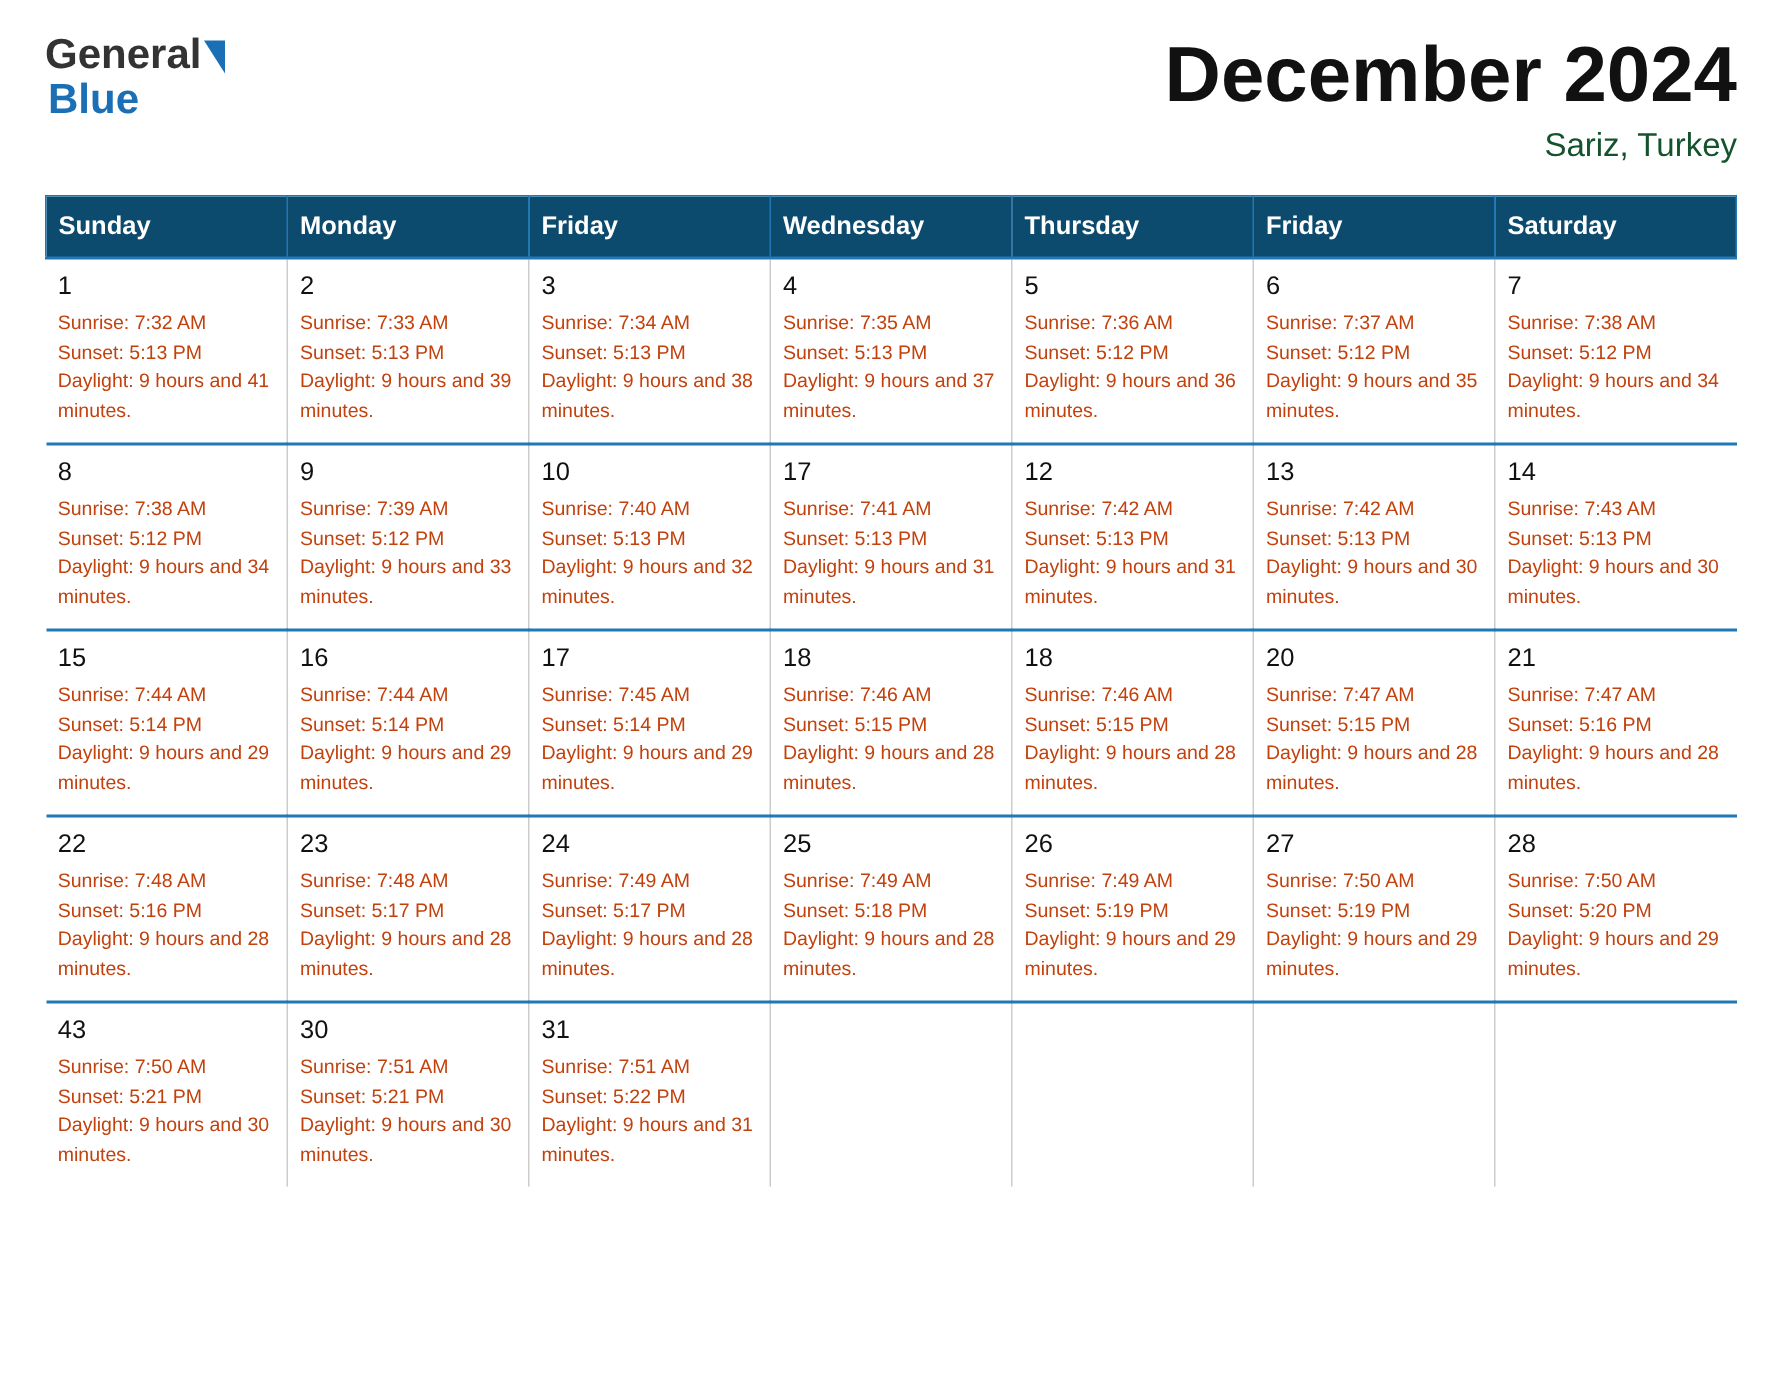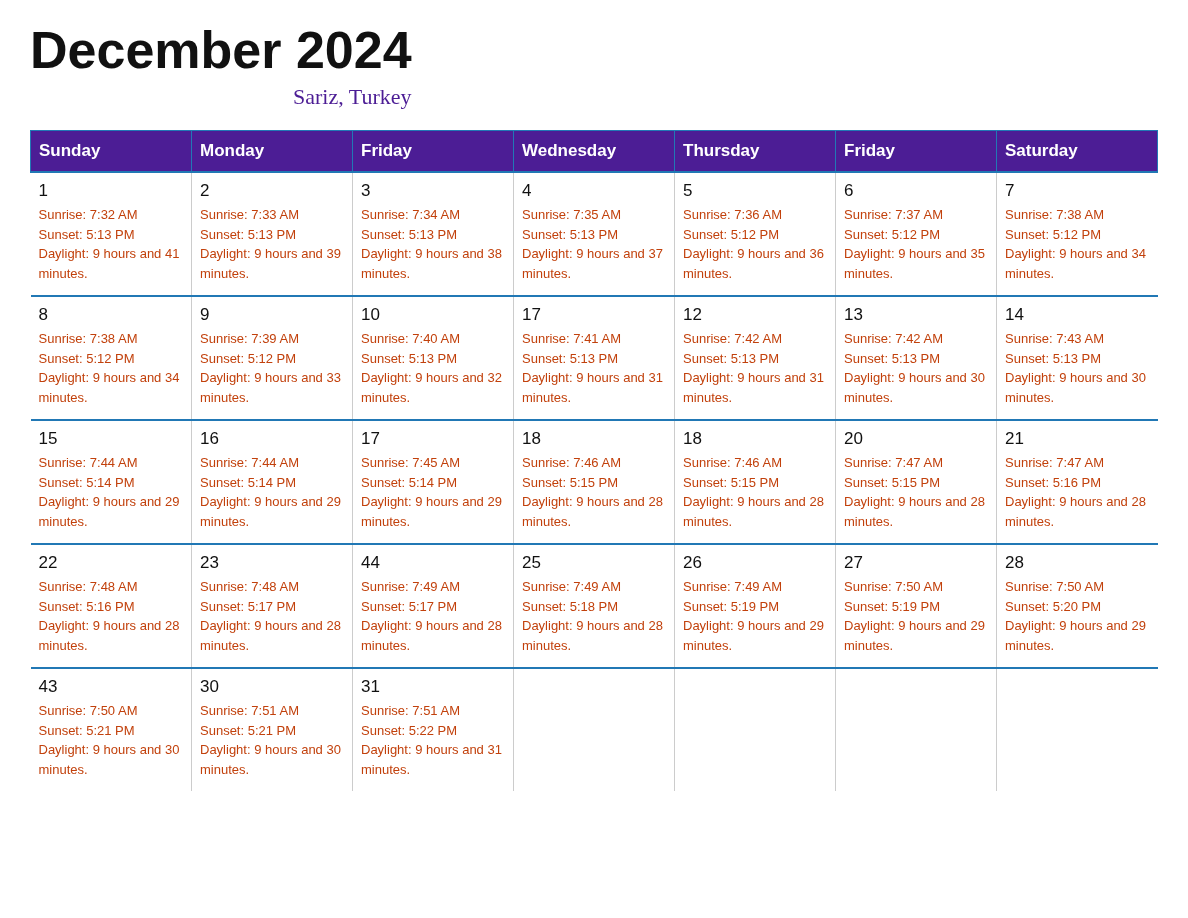--- a/index.html
+++ b/index.html
@@ -49,30 +49,29 @@
     .title-block {
       text-align: right;
     }
     .month-title {
       font-size: 52px;
       font-weight: bold;
       color: #111;
     }
     .location {
       font-size: 22px;
-      color: #4c1d95;
+      color: #14532d;
       margin-top: 4px;
-      font-family: Liberation Serif, serif;
     }
     table {
       width: 100%;
       border-collapse: collapse;
     }
     thead tr th {
-      background-color: #4c1d95;
+      background-color: #0c4a6e;
       color: #fff;
       font-size: 17px;
       font-weight: bold;
       padding: 10px 8px;
       text-align: left;
       border: 1px solid #2178b5;
     }
     tbody tr {
       border-top: 2px solid #2178b5;
     }
@@ -101,20 +100,27 @@
       line-height: 1.5;
     }
     tbody tr:last-child td {
       border-bottom: none;
     }
   </style>
 </head>
 <body>
 
 <div class="header">
+  <div class="logo">
+    <div class="logo-top">
+      <span class="logo-general">General</span>
+      <div class="logo-arrow"></div>
+    </div>
+    <span class="logo-blue">Blue</span>
+  </div>
   <div class="title-block">
     <div class="month-title">December 2024</div>
     <div class="location">Sariz, Turkey</div>
   </div>
 </div>
 
 <table>
   <thead>
     <tr>
     <th>Sunday</th>
@@ -220,21 +226,21 @@
       <tr>
         <td>
           <span class="day-number">22</span>
           <div class="day-info">Sunrise: 7:48 AM<br>Sunset: 5:16 PM<br>Daylight: 9 hours and 28 minutes.</div>
         </td>
         <td>
           <span class="day-number">23</span>
           <div class="day-info">Sunrise: 7:48 AM<br>Sunset: 5:17 PM<br>Daylight: 9 hours and 28 minutes.</div>
         </td>
         <td>
-          <span class="day-number">44</span>
+          <span class="day-number">24</span>
           <div class="day-info">Sunrise: 7:49 AM<br>Sunset: 5:17 PM<br>Daylight: 9 hours and 28 minutes.</div>
         </td>
         <td>
           <span class="day-number">25</span>
           <div class="day-info">Sunrise: 7:49 AM<br>Sunset: 5:18 PM<br>Daylight: 9 hours and 28 minutes.</div>
         </td>
         <td>
           <span class="day-number">26</span>
           <div class="day-info">Sunrise: 7:49 AM<br>Sunset: 5:19 PM<br>Daylight: 9 hours and 29 minutes.</div>
         </td>

